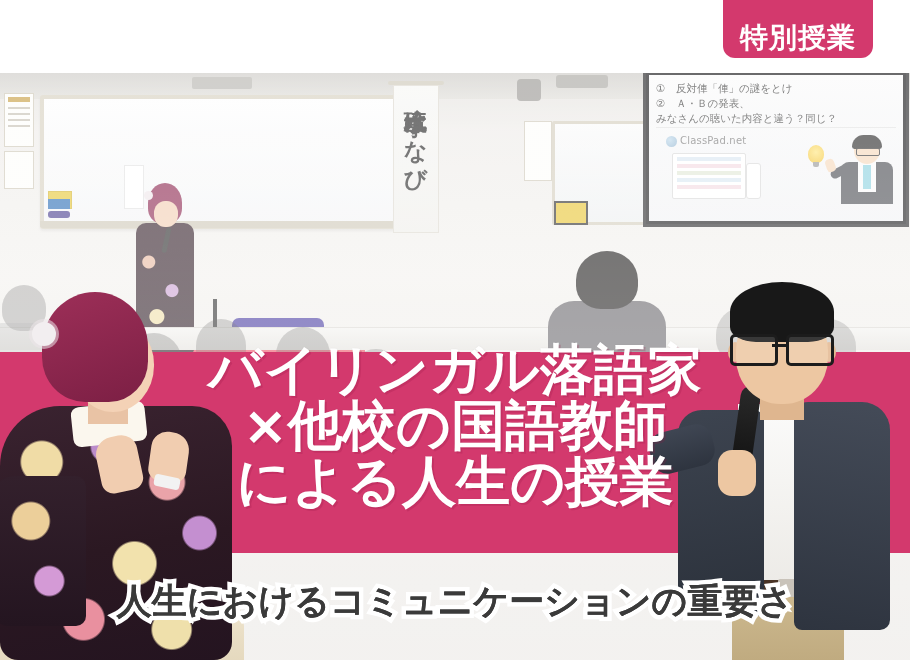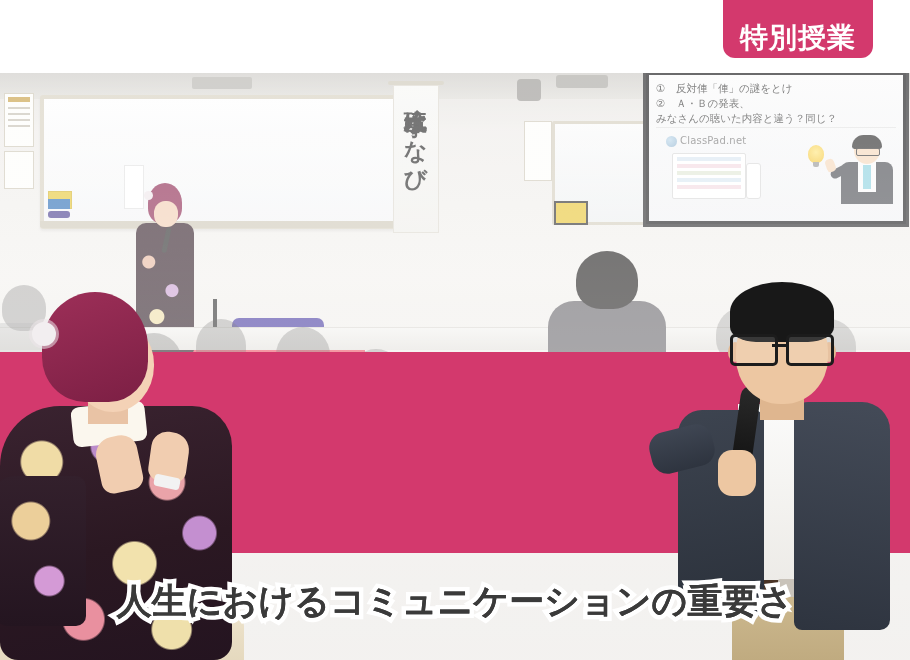--- a/index.html
+++ b/index.html
@@ -704,20 +704,25 @@
     <div class="cm-ear-r"></div>
     <div class="cm-face"></div>
     <div class="cm-hair"></div>
     <div class="cm-glasses">
       <div class="lens l"></div>
       <div class="bridge"></div>
       <div class="lens r"></div>
     </div>
   </div>
 
+  <div class="headline">
+    <span class="ln l1">バイリンガル落語家</span>
+    <span class="ln l2">×他校の国語教師</span>
+    <span class="ln l3">による人生の授業</span>
+  </div>
 
   <div class="subtitle">
     <span class="subtitle-wrap">
       <span class="txt">人生におけるコミュニケーションの重要さ</span>
       <span class="txt-fill">人生におけるコミュニケーションの重要さ</span>
     </span>
   </div>
 
 </div>
 

